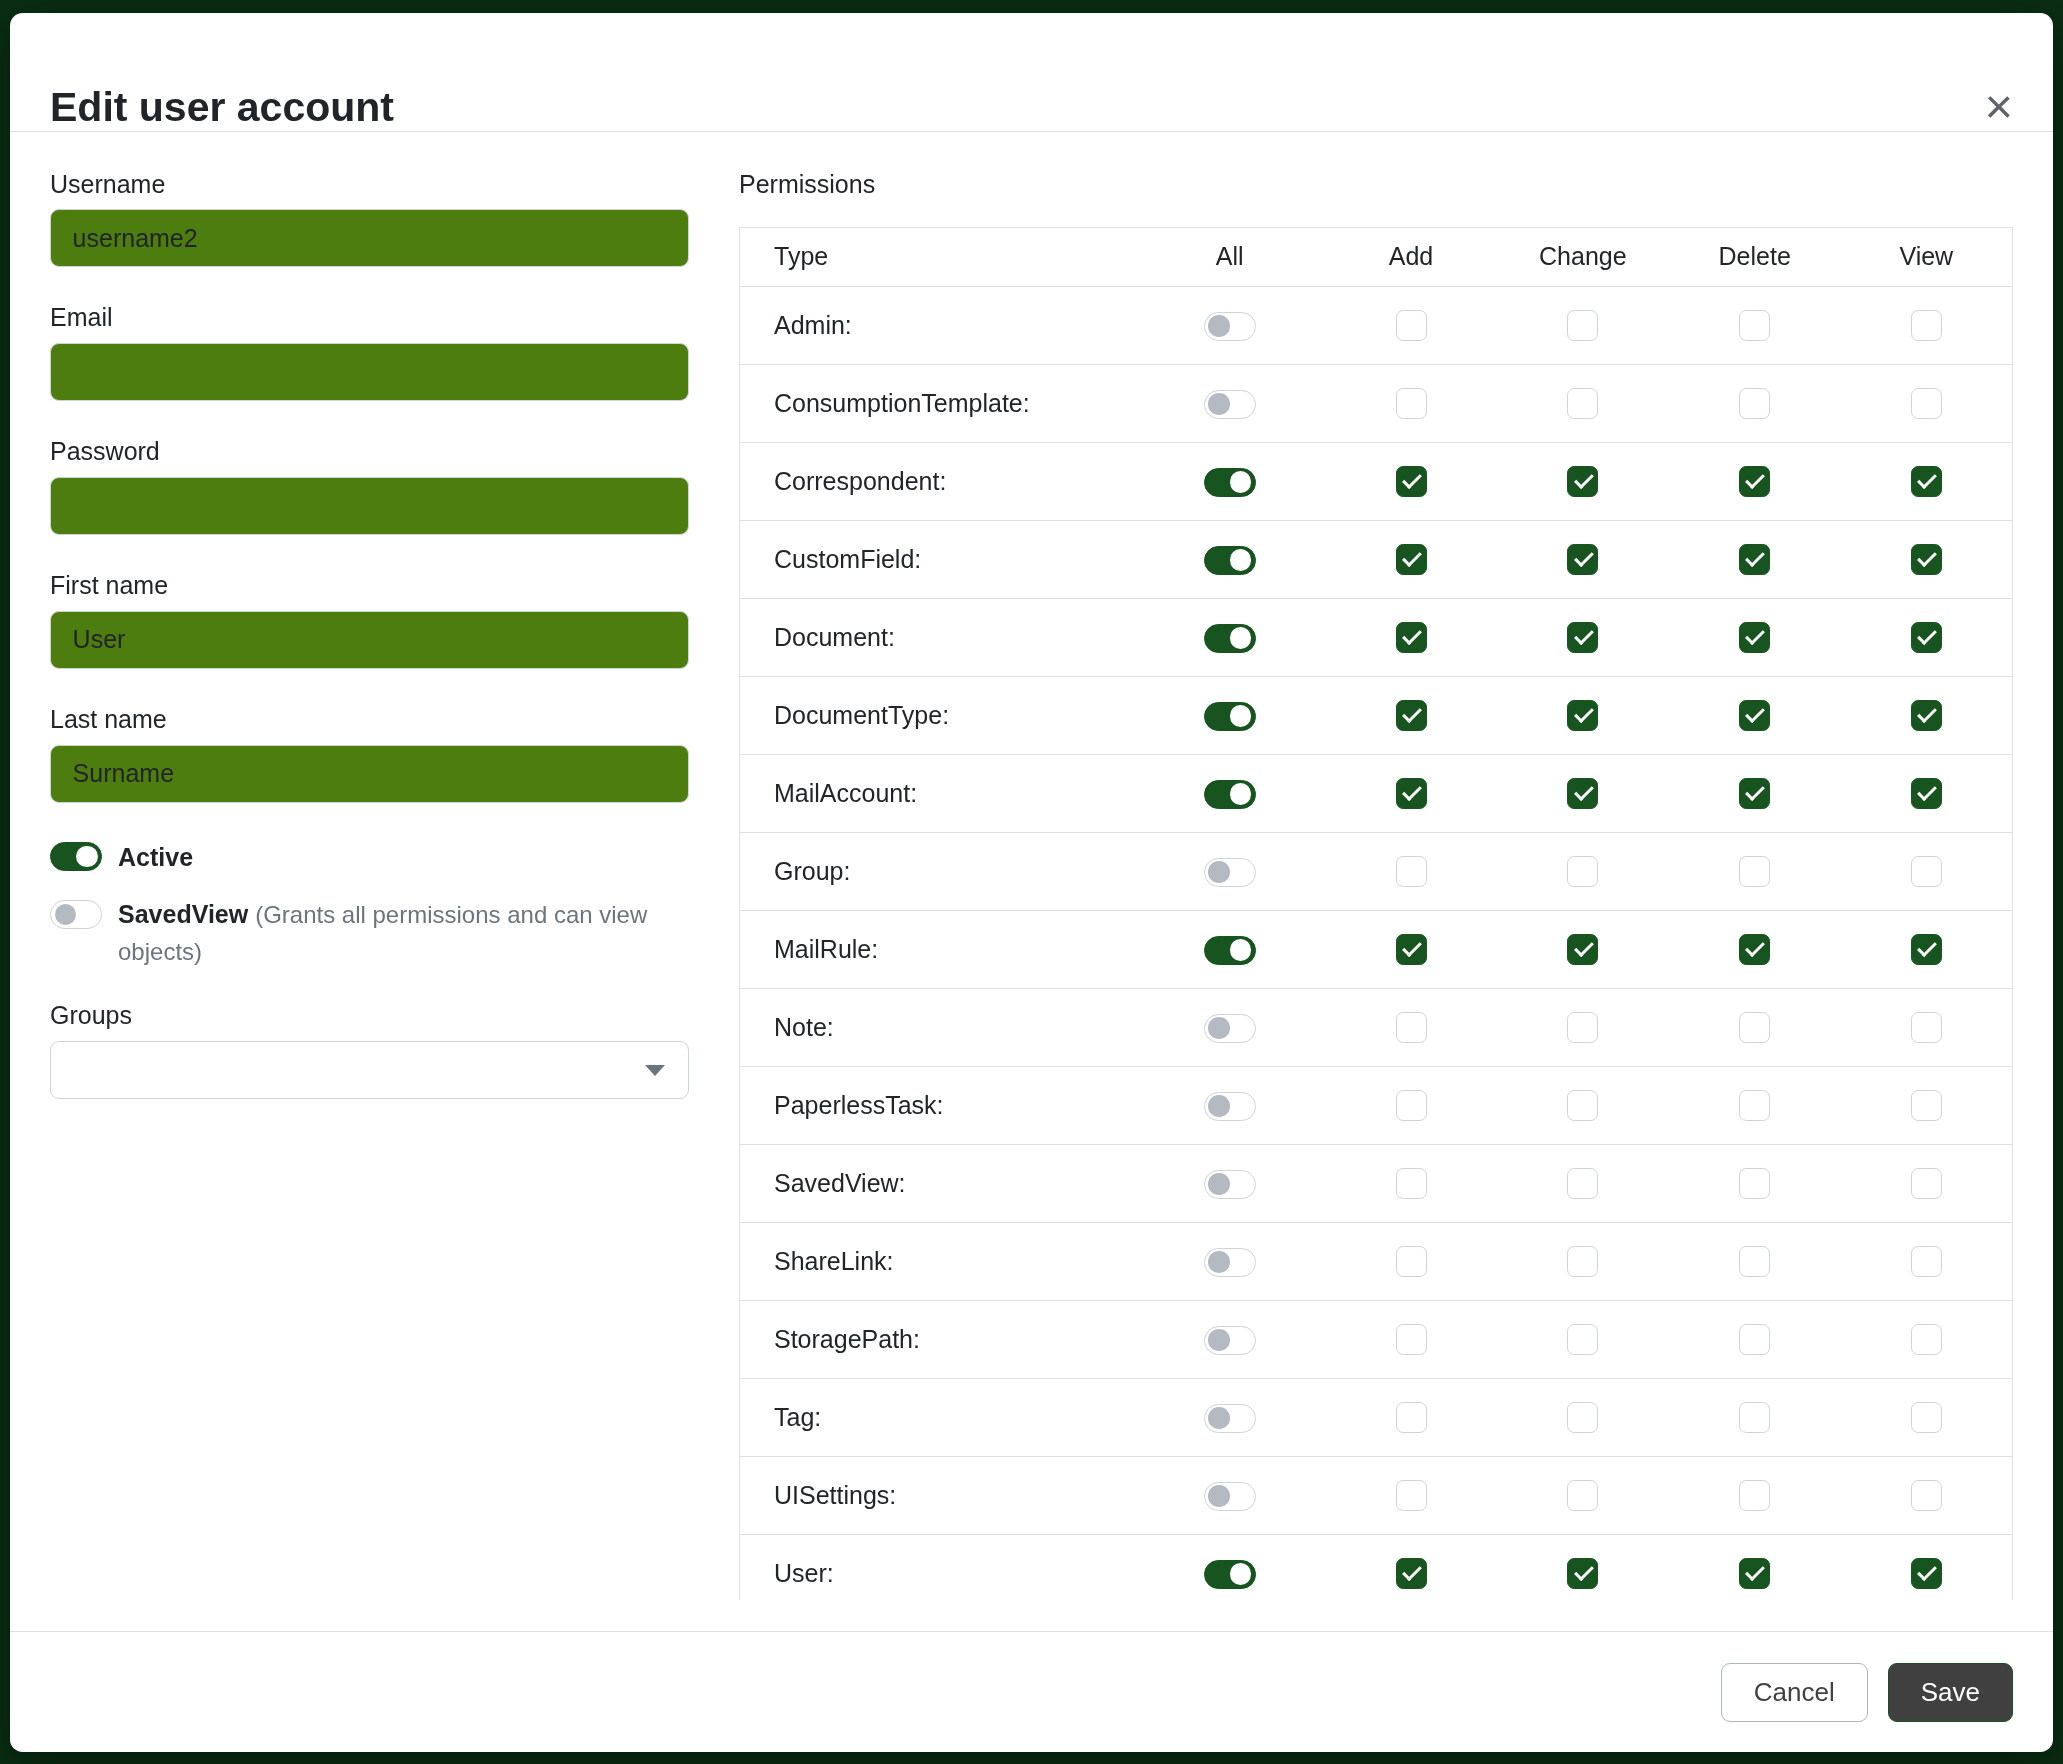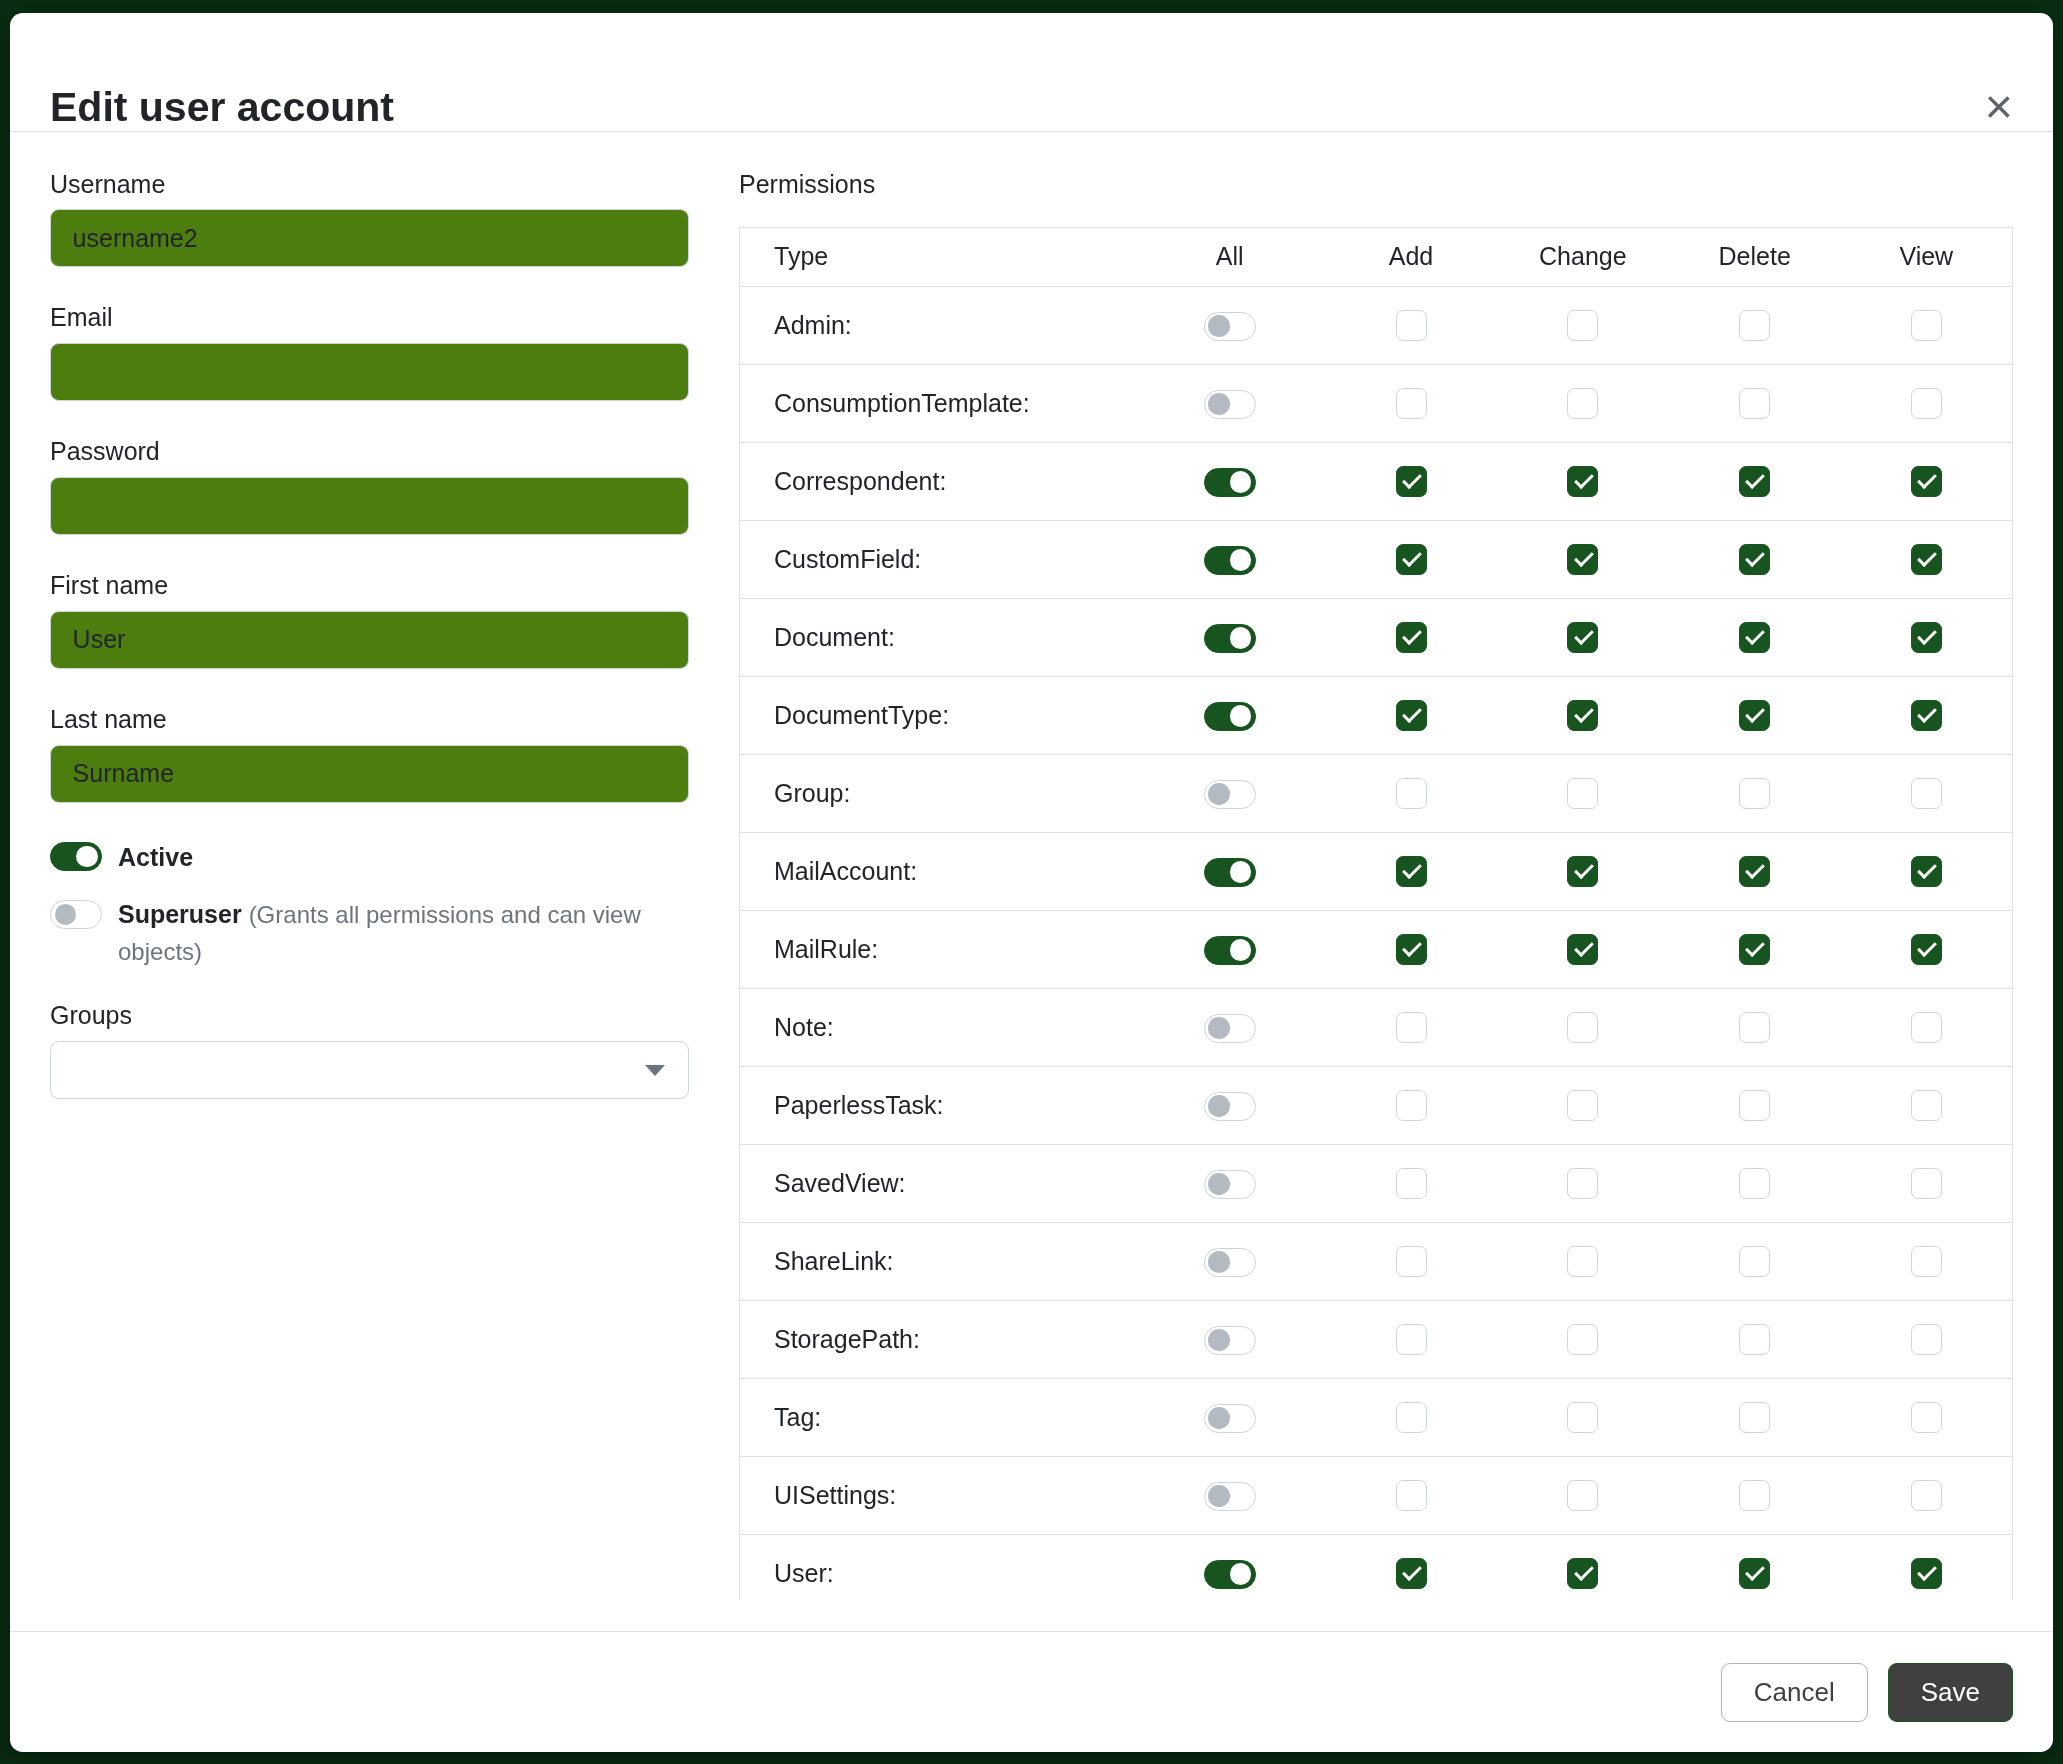--- a/index.html
+++ b/index.html
@@ -215,21 +215,21 @@
           <span class="knob"></span>
         </div>
         <div class="toggle-label">Active</div>
       </div>
 
       <div class="toggle-row">
         <div class="switch">
           <span class="knob"></span>
         </div>
         <div class="toggle-label">
-          <span>Superuser</span>
+          <span>SavedView</span>
           <span class="toggle-hint">(Grants all permissions and can view objects)</span>
         </div>
       </div>
 
       <div class="field" style="margin-top:31px;">
         <label>Groups</label>
         <div class="select">
           <span class="caret"></span>
         </div>
       </div>
@@ -300,34 +300,34 @@
             </tr>
             <tr>
               <td class="type-cell">DocumentType:</td>
               <td><div class="switch on"><span class="knob"></span></div></td>
               <td><div class="cb checked"></div></td>
               <td><div class="cb checked"></div></td>
               <td><div class="cb checked"></div></td>
               <td><div class="cb checked"></div></td>
             </tr>
             <tr>
+              <td class="type-cell">MailAccount:</td>
+              <td><div class="switch on"><span class="knob"></span></div></td>
+              <td><div class="cb checked"></div></td>
+              <td><div class="cb checked"></div></td>
+              <td><div class="cb checked"></div></td>
+              <td><div class="cb checked"></div></td>
+            </tr>
+            <tr>
               <td class="type-cell">Group:</td>
               <td><div class="switch"><span class="knob"></span></div></td>
               <td><div class="cb"></div></td>
               <td><div class="cb"></div></td>
               <td><div class="cb"></div></td>
               <td><div class="cb"></div></td>
-            </tr>
-            <tr>
-              <td class="type-cell">MailAccount:</td>
-              <td><div class="switch on"><span class="knob"></span></div></td>
-              <td><div class="cb checked"></div></td>
-              <td><div class="cb checked"></div></td>
-              <td><div class="cb checked"></div></td>
-              <td><div class="cb checked"></div></td>
             </tr>
             <tr>
               <td class="type-cell">MailRule:</td>
               <td><div class="switch on"><span class="knob"></span></div></td>
               <td><div class="cb checked"></div></td>
               <td><div class="cb checked"></div></td>
               <td><div class="cb checked"></div></td>
               <td><div class="cb checked"></div></td>
             </tr>
             <tr>

